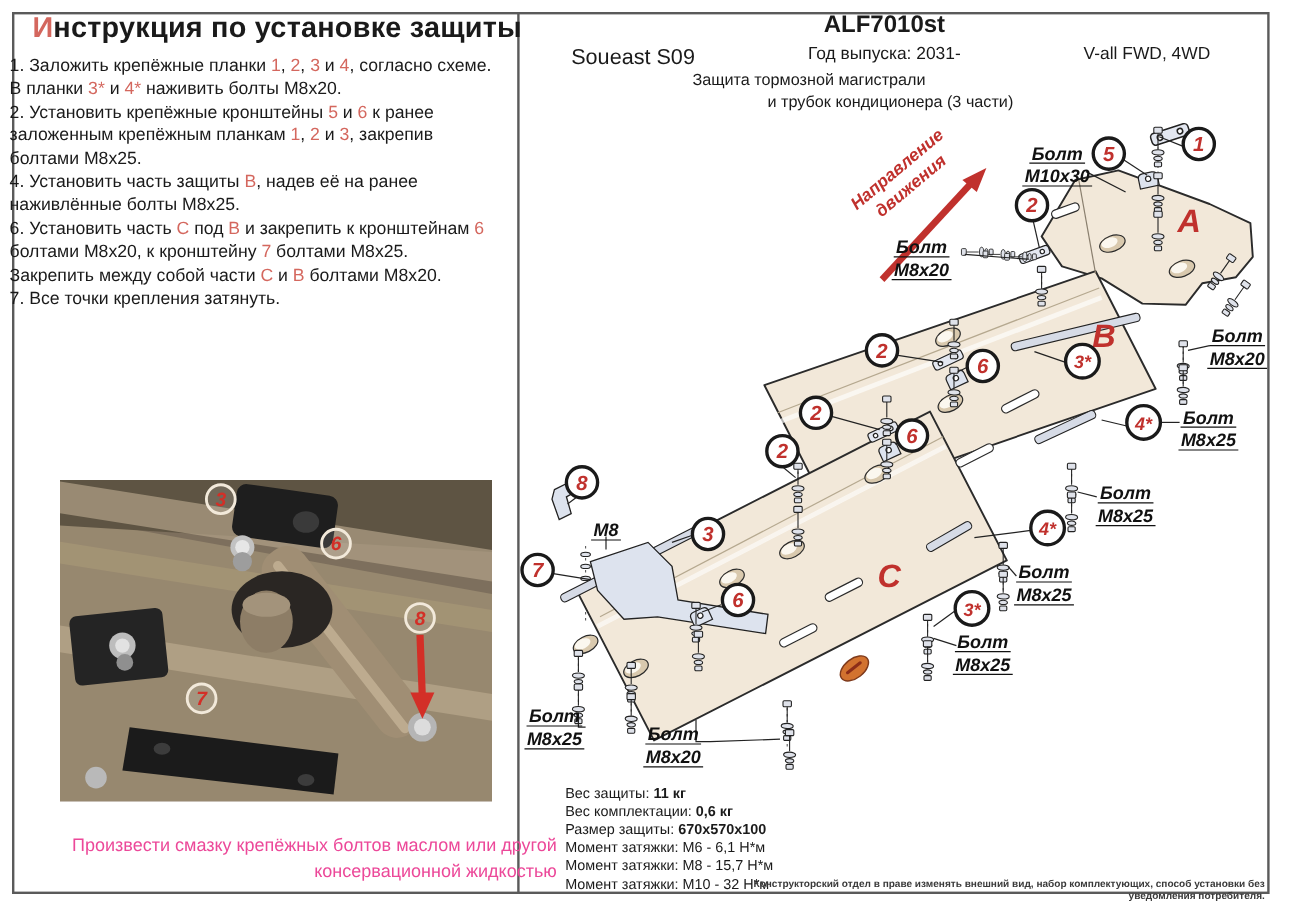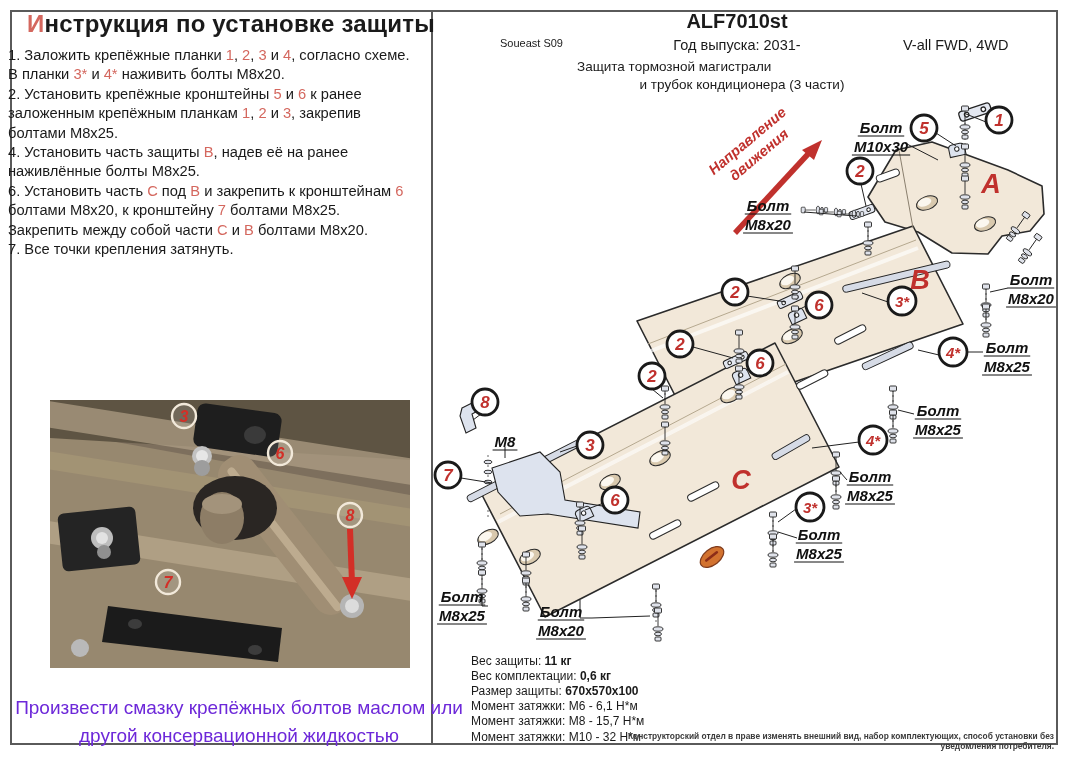--- a/index.html
+++ b/index.html
@@ -5,23 +5,23 @@
   html,body{margin:0;padding:0;background:#fff;}
   body{width:1087px;height:767px;position:relative;font-family:"Liberation Sans",sans-serif;color:#1a1a1a;overflow:hidden;}
   .frame{position:absolute;left:10px;top:10px;width:1048px;height:735px;border:2px solid #5a5a5a;box-sizing:border-box;}
   .vdivider{position:absolute;left:431px;top:10px;width:2px;height:735px;background:#5a5a5a;}
   h1.title{position:absolute;left:27px;top:10px;margin:0;font-size:24px;font-weight:bold;letter-spacing:.2px;white-space:nowrap;}
   .instructions{position:absolute;left:8px;top:46px;width:404px;font-size:14.7px;line-height:1.32;}
   .instr{margin:0;}
   .red{color:#d4675e;}
   .photo{position:absolute;left:50px;top:400px;width:360px;height:268px;}
   .photo svg{display:block;}
-  .note{position:absolute;left:14px;top:694px;width:450px;text-align:center;color:#6d28d9;font-size:19px;line-height:1.45;}
+  .note{position:absolute;left:14px;top:694px;width:450px;text-align:right;color:#ec4899;font-size:15px;line-height:1.45;}
   .hdr-part{position:absolute;left:577px;top:10px;width:320px;text-align:center;font-size:20px;font-weight:bold;}
-  .hdr-vehicle{position:absolute;left:500px;top:37px;font-size:11px;}
+  .hdr-vehicle{position:absolute;left:476px;top:37px;font-size:18px;}
   .hdr-year{position:absolute;left:597px;top:37px;width:280px;text-align:center;font-size:14.5px;}
   .hdr-drive{position:absolute;left:903px;top:37px;font-size:14.5px;}
   .hdr-desc1{position:absolute;left:577px;top:59px;width:330px;text-align:left;font-size:13.5px;}
   .hdr-desc2{position:absolute;left:577px;top:77px;width:330px;text-align:center;font-size:13.5px;}
   .specs{position:absolute;left:471px;top:654px;font-size:12px;line-height:1.26;}
   .spec-row{white-space:nowrap;}
   .spec-value.bold{font-weight:bold;}
   .footnote{position:absolute;left:620px;top:731px;width:434px;text-align:right;font-size:8.4px;color:#3a3a3a;font-weight:bold;}
   #diagram{position:absolute;left:433px;top:95px;}
   

